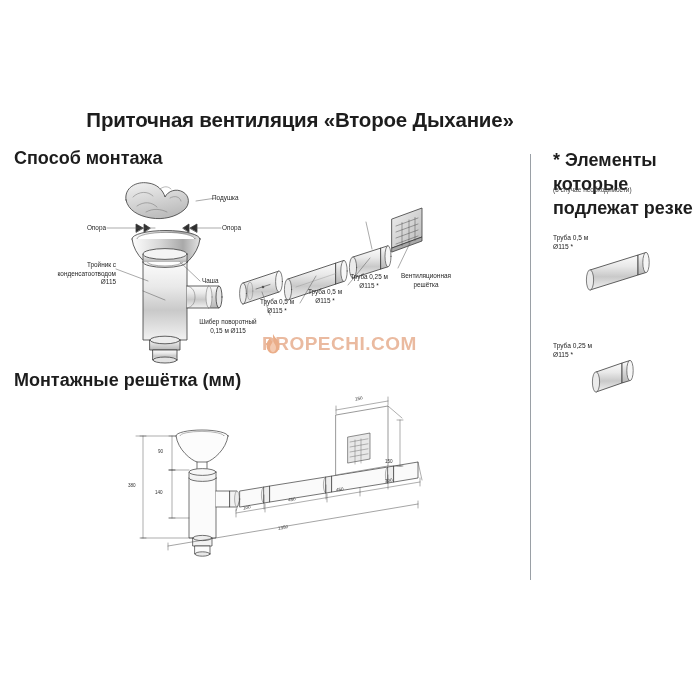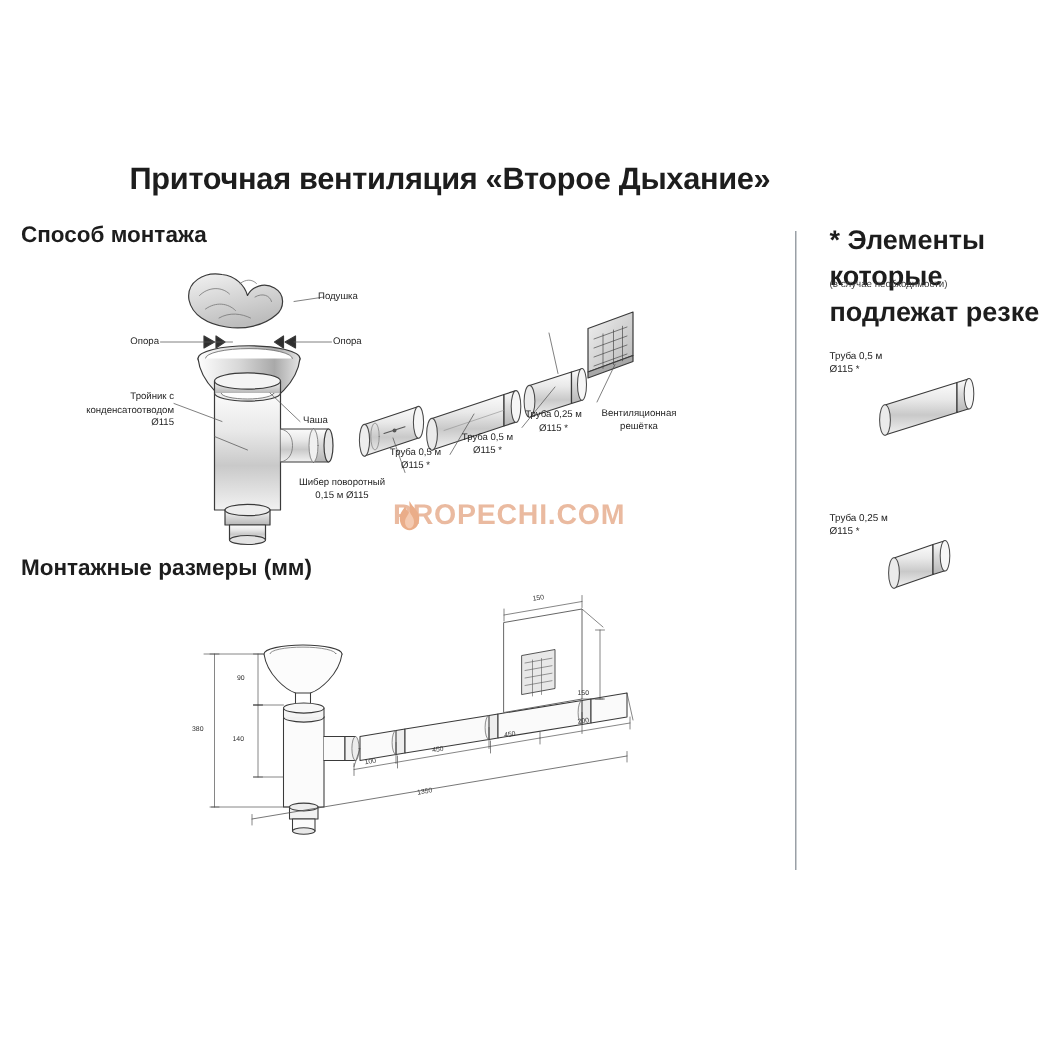--- a/index.html
+++ b/index.html
@@ -20,21 +20,21 @@
     top: 108px; left: 0; width: 600px;
     text-align: center;
     font-size: 20.5px;
     font-weight: bold;
     letter-spacing: -0.2px;
     color: #1d1d1d;
   }
 
   .sec-head {
     position: absolute;
-    font-size: 15px;
+    font-size: 18px;
     font-weight: bold;
     color: #1d1d1d;
   }
   #sec-montage { left: 14px; top: 148px; }
   #sec-dims    { left: 14px; top: 370px; }
 
   .divider {
     position: absolute;
     left: 530px; top: 154px;
     width: 1px; height: 426px;
@@ -99,21 +99,21 @@
   }
 </style>
 </head>
 <body>
 
 <div id="page">
 
   <div class="title">Приточная вентиляция «Второе Дыхание»</div>
 
   <div class="sec-head" id="sec-montage">Способ монтажа</div>
-  <div class="sec-head" id="sec-dims">Монтажные размеры (мм)</div>
+  <div class="sec-head" id="sec-dims">Монтажные решётка (мм)</div>
 
   <div class="divider"></div>
 
   <div class="side-title" style="white-space:pre-line;">* Элементы которые
 подлежат резке</div>
   <div class="side-sub">(в случае необходимости)</div>
   <div class="side-label" id="side-lab-0">Труба 0,5 м
 Ø115 *</div>
   <div class="side-label" id="side-lab-1">Труба 0,25 м
 Ø115 *</div>

